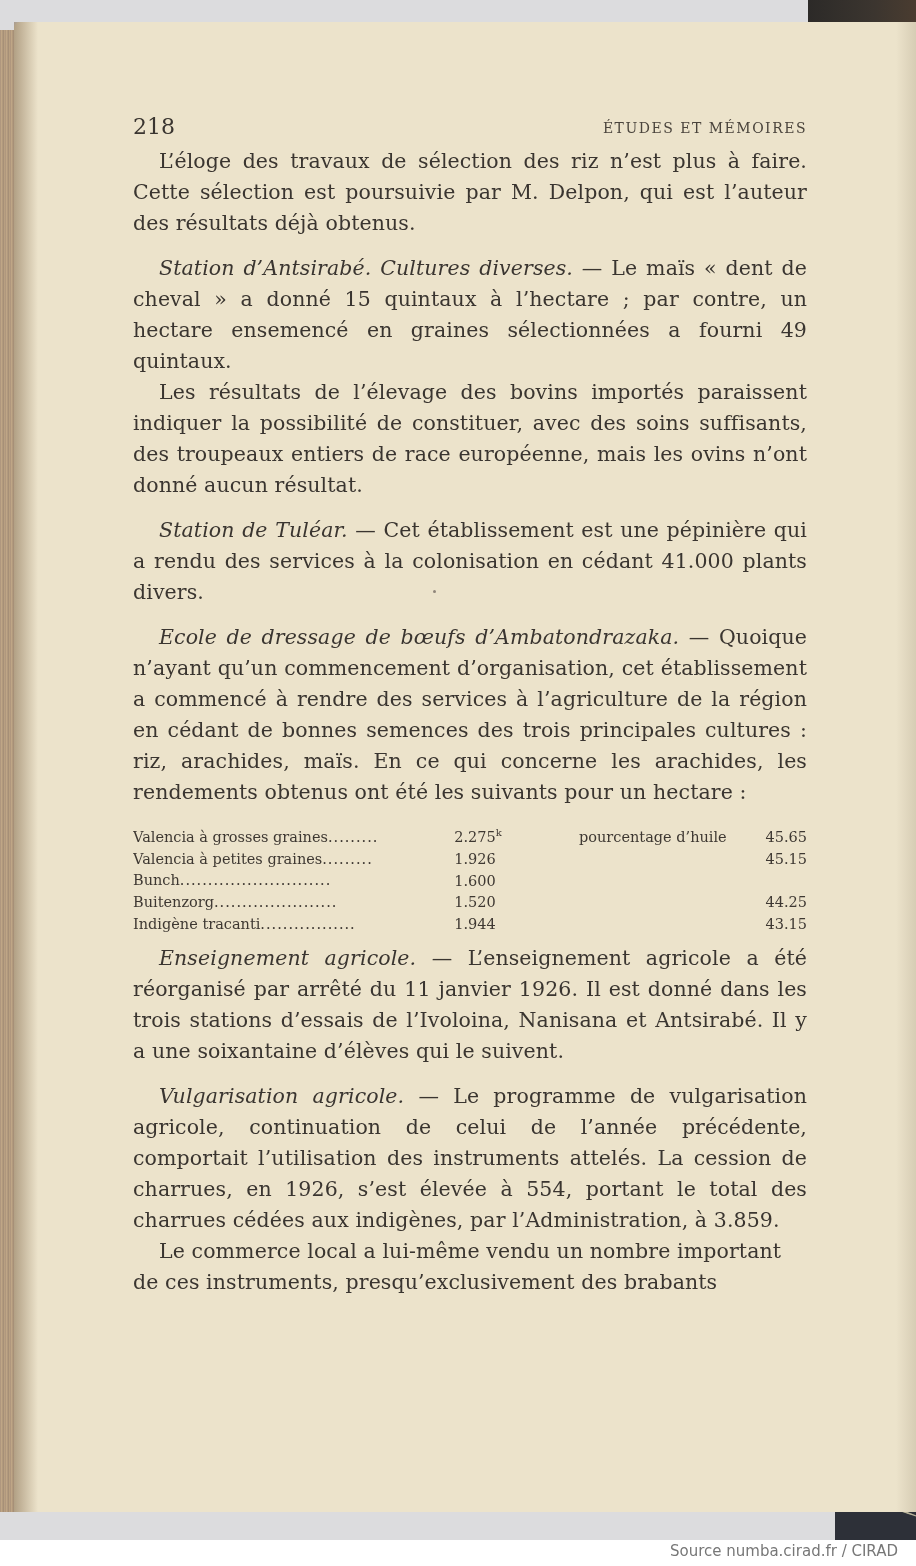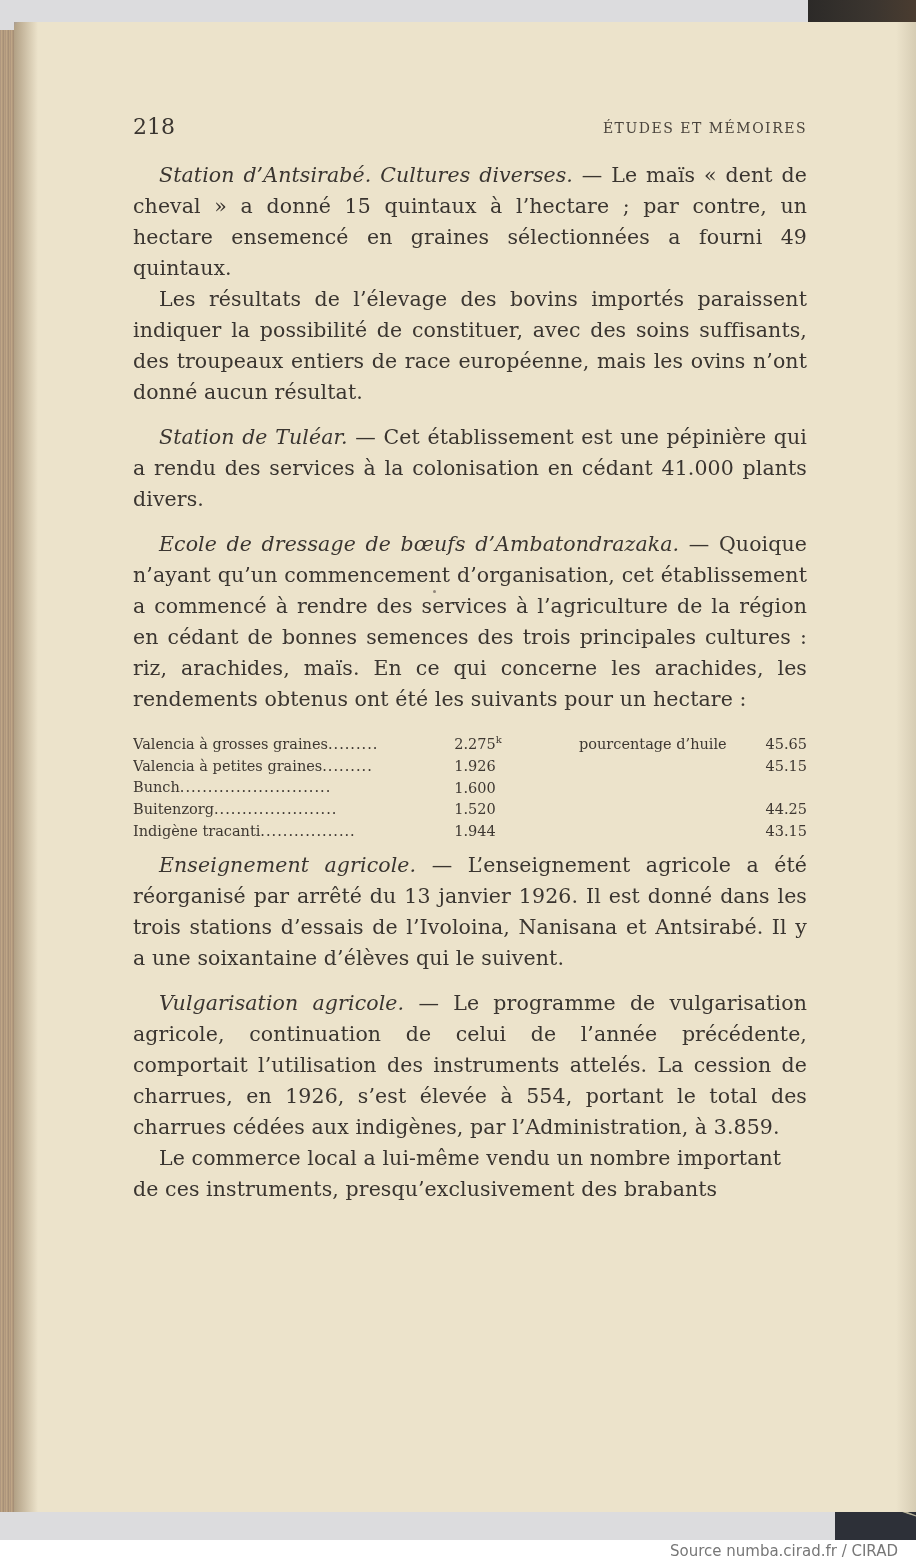--- a/index.html
+++ b/index.html
@@ -98,20 +98,21 @@
 <div class="page-inner-shadow"></div>
 <div class="page-right-shade"></div>
 <div class="speck" style="left:433px; top:590px;"></div>
 
 <div class="content">
   <div class="running-head">
     <span class="page-number">218</span>
     <span class="running-title">ÉTUDES ET MÉMOIRES</span>
   </div>
 
+  <p class="para"><span>L’éloge des travaux de sélection des riz n’est plus à faire. Cette sélection est poursuivie par M. Delpon, qui est l’auteur des résultats déjà obtenus.</span></p>
   <div class="gap"></div>
 
   <p class="para"><em class="lead">Station d’Antsirabé. Cultures diverses.</em><span> — Le maïs « dent de cheval » a donné 15 quintaux à l’hectare ; par contre, un hectare ensemencé en graines sélectionnées a fourni 49 quintaux.</span></p>
   <p class="para"><span>Les résultats de l’élevage des bovins importés paraissent indiquer la possibilité de constituer, avec des soins suffisants, des troupeaux entiers de race européenne, mais les ovins n’ont donné aucun résultat.</span></p>
   <div class="gap"></div>
 
   <p class="para"><em class="lead">Station de Tuléar.</em><span> — Cet établissement est une pépinière qui a rendu des services à la colonisation en cédant 41.000 plants divers.</span></p>
   <div class="gap"></div>
 
   <p class="para"><em class="lead">Ecole de dressage de bœufs d’Ambatondrazaka.</em><span> — Quoique n’ayant qu’un commencement d’organisation, cet établissement a commencé à rendre des services à l’agriculture de la région en cédant de bonnes semences des trois principales cultures : riz, arachides, maïs. En ce qui concerne les arachides, les rendements obtenus ont été les suivants pour un hectare :</span></p>
@@ -142,20 +143,20 @@
       <span class="toil">44.25</span>
     </div>
     <div class="trow">
       <span class="tname"><span>Indigène tracanti</span><span class="dots">.................</span></span>
       <span class="tval"><span>1.944</span><sup></sup></span>
       <span class="tlabel"></span>
       <span class="toil">43.15</span>
     </div>
   </div>
 
-  <p class="para"><em class="lead">Enseignement agricole.</em><span> — L’enseignement agricole a été réorganisé par arrêté du 13 janvier 1926. Il est donné dans les trois stations d’essais de l’Ivoloina, Nanisana et Antsirabé. Il y a une soixantaine d’élèves qui le suivent.</span></p>
+  <p class="para"><em class="lead">Enseignement agricole.</em><span> — L’enseignement agricole a été réorganisé par arrêté du 11 janvier 1926. Il est donné dans les trois stations d’essais de l’Ivoloina, Nanisana et Antsirabé. Il y a une soixantaine d’élèves qui le suivent.</span></p>
   <div class="gap"></div>
 
   <p class="para"><em class="lead">Vulgarisation agricole.</em><span> — Le programme de vulgarisation agricole, continuation de celui de l’année précédente, comportait l’utilisation des instruments attelés. La cession de charrues, en 1926, s’est élevée à 554, portant le total des charrues cédées aux indigènes, par l’Administration, à 3.859.</span></p>
   <p class="para" style="text-align:left;"><span>Le commerce local a lui-même vendu un nombre important de ces instruments, presqu’exclusivement des brabants</span></p>
 </div>
 
 <div class="footer-source">Source numba.cirad.fr / CIRAD</div>
 
 </body></html>

